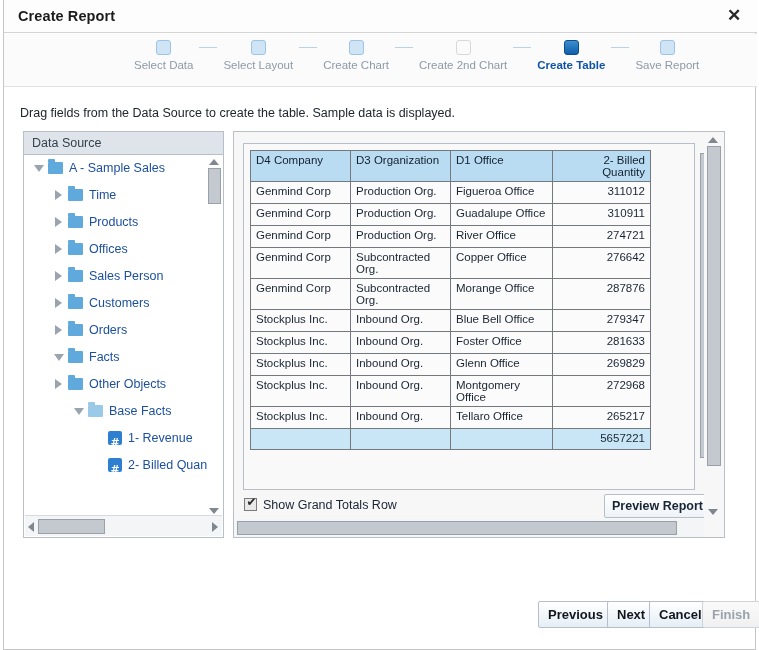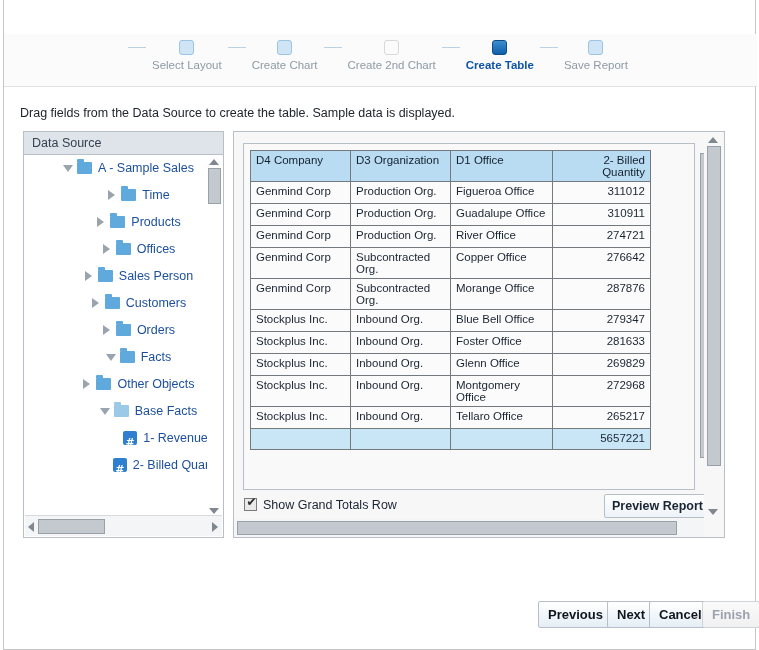--- a/index.html
+++ b/index.html
@@ -93,21 +93,20 @@
   }
   #ds-body {
     position: absolute; left: 0; top: 23px;
     width: 199px; height: 360px;
     overflow: hidden; background: #ffffff;
   }
   .tree-row {
     position: relative; height: 27px; line-height: 27px;
     font-size: 12.5px; color: #1c4f9c; white-space: nowrap;
     cursor: pointer;
-    text-align: center;
   }
   .twisty {
     display: inline-block; width: 9px; height: 9px;
     vertical-align: middle; margin-right: 5px; position: relative; top: -1px;
   }
   .twisty.closed::before {
     content: ""; position: absolute; left: 1px; top: 0;
     border-left: 7px solid #9aa4ae;
     border-top: 5px solid transparent;
     border-bottom: 5px solid transparent;
@@ -306,23 +305,31 @@
     color: #9aa3ad;
     background: linear-gradient(#fafafa, #f0f0f0);
     border-color: #cfd4d9; cursor: default;
   }
 </style>
 </head>
 <body>
 
 <div id="dialog">
 
+  <div id="titlebar">
+    <div id="title-text">Create Report</div>
+    <div id="close-btn">✕</div>
+  </div>
 
   <div id="train">
     <div id="train-inner">
+        <div class="step ">
+          <div class="node"></div>
+          <span class="step-label">Select Data</span>
+        </div>
         <div class="connector" style="width: 18px;"></div>
         <div class="step ">
           <div class="node"></div>
           <span class="step-label">Select Layout</span>
         </div>
         <div class="connector" style="width: 18px;"></div>
         <div class="step ">
           <div class="node"></div>
           <span class="step-label">Create Chart</span>
         </div>

